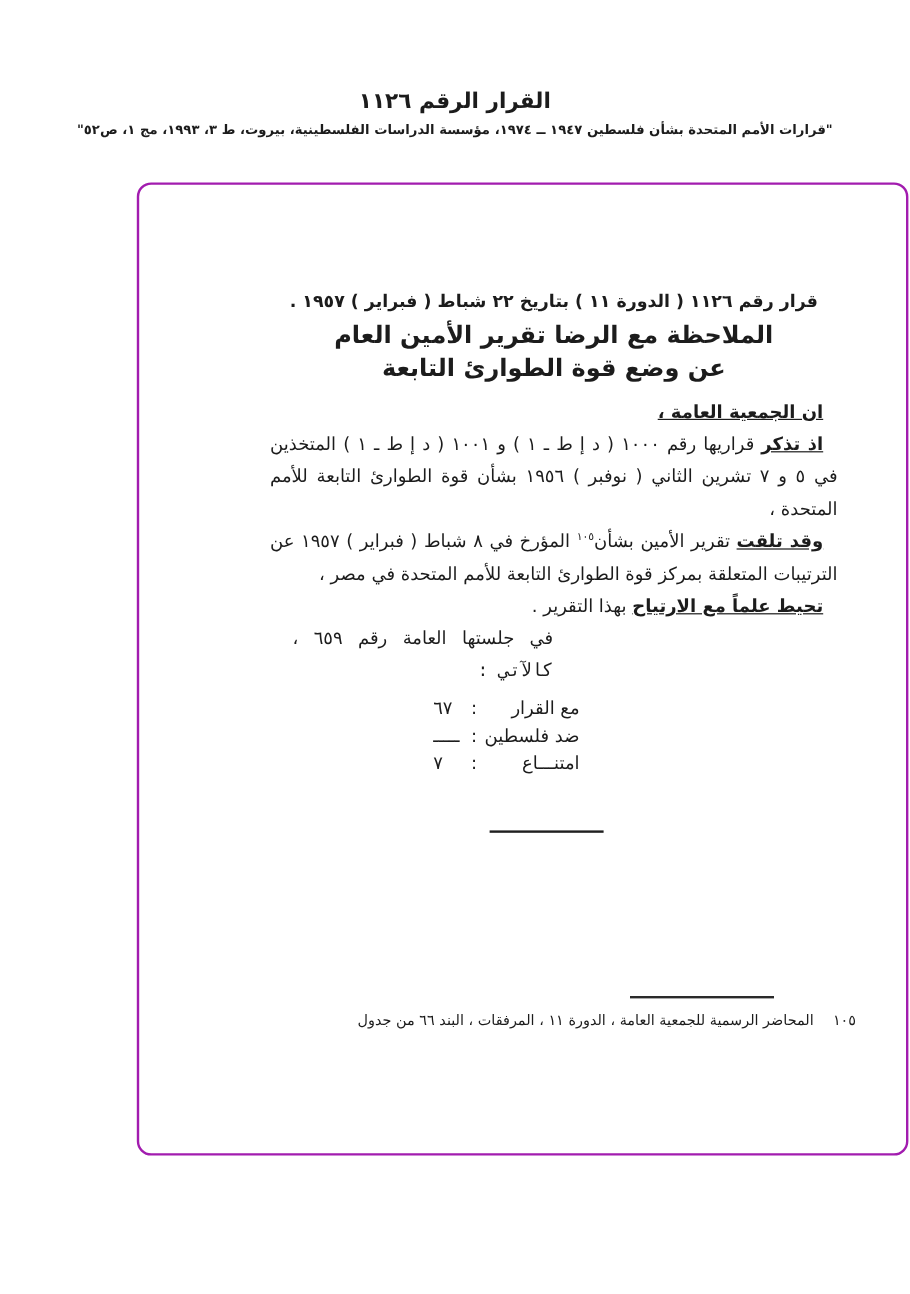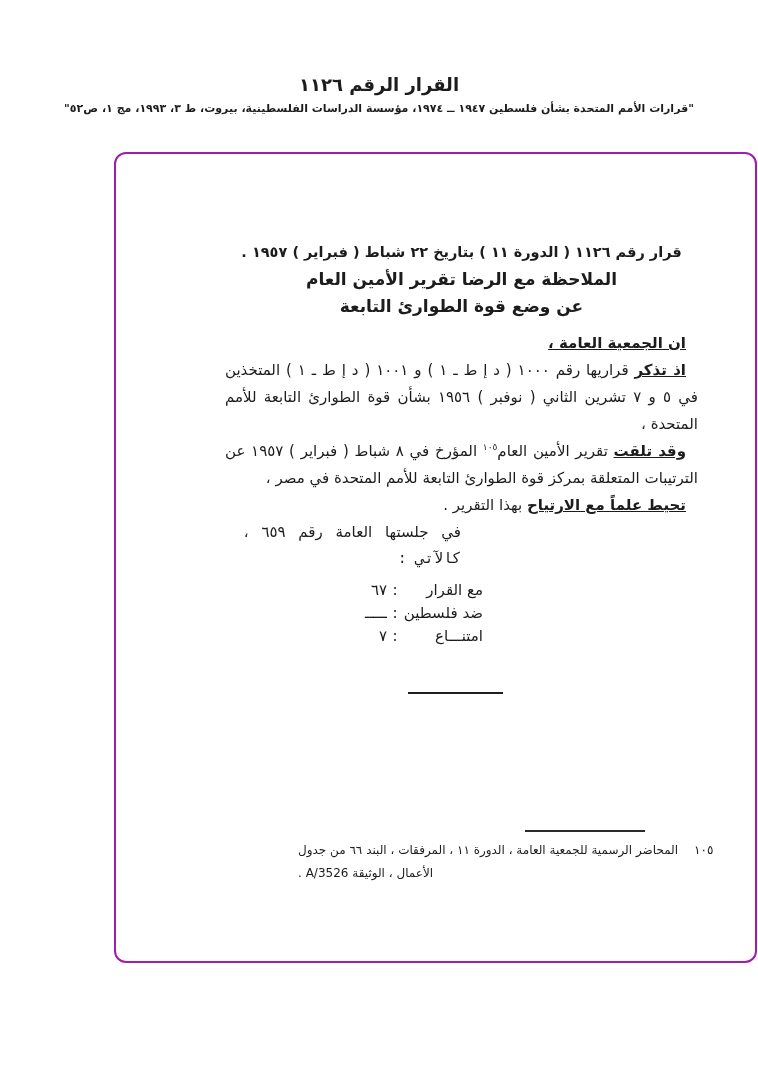--- a/index.html
+++ b/index.html
@@ -31,37 +31,37 @@
     background: #ffffff;
     margin-left: 44px;
   }
   .content {
     position: absolute; top: 85px; right: 57px; left: 109px;
     direction: rtl;
     font-size: 15px; line-height: 27px;
     text-align: right;
   }
   .res-line { text-align: center; font-weight: 700; font-size: 14.5px; white-space: nowrap; }
-  .h2 { text-align: center; font-weight: 700; font-size: 17px; }
+  .h2 { text-align: center; font-weight: 700; font-size: 20px; }
   .para { margin: 0; text-align: justify; text-indent: 0; }
   .para.first { margin-top: 10px; }
   .para .lead { font-weight: 700; text-decoration: underline; }
   .para .indent { display:inline-block; width: 12px; }
   sup.footref { font-size: 9px; line-height: 0; vertical-align: 6px; }
   .closing-line1 { margin-right: 255px; white-space: nowrap; }
   .closing-line2 { margin-right: 237px; white-space: nowrap; word-spacing: 8px; }
   .closing-line3 { margin-right: 237px; white-space: nowrap; font-family: Liberation Mono, monospace; }
   .vote-block { margin-top: 6px; }
   .vote-row {
     display: flex; margin-right: 215px; width: 122px;
     line-height: 23px; align-items: baseline;
   }
   .vote-label { flex: 0 0 80px; text-align: right; white-space: nowrap; }
   .vote-colon { flex: 0 0 16px; text-align: center; }
-  .vote-value { flex: 1; text-align: right; white-space: nowrap; }
+  .vote-value { flex: 1; text-align: left; white-space: nowrap; }
   .mid-divider {
     height: 2px; width: 95px; background: #1f1f1f;
     margin: 44px 195px 0 0;
   }
   .footnote-sep {
     position: absolute; left: 409px; top: 676px;
     width: 120px; height: 2px; background: #2a2a2a;
   }
   .footnote {
     position: absolute; top: 685px; right: 17px; width: 440px;
@@ -83,21 +83,21 @@
 
     <div class="content">
       <div class="res-line">قرار رقم ١١٢٦ ( الدورة ١١ ) بتاريخ ٢٢ شباط ( فبراير ) ١٩٥٧ .</div>
       <div class="h2">الملاحظة مع الرضا تقرير الأمين العام</div>
       <div class="h2">عن وضع قوة الطوارئ التابعة</div>
 
       <p class="para first"><span class="indent"></span><span class="lead">ان الجمعية العامة ،</span></p>
 
       <p class="para"><span class="indent"></span><span class="lead">اذ تذكر</span><span> قراريها رقم ١٠٠٠ ( د إ ط ـ ١ ) و ١٠٠١ ( د إ ط ـ ١ ) المتخذين في ٥ و ٧ تشرين الثاني ( نوفبر ) ١٩٥٦ بشأن قوة الطوارئ التابعة للأمم المتحدة ،</span></p>
 
-      <p class="para"><span class="indent"></span><span class="lead">وقد تلقت</span><span> تقرير الأمين العام</span><sup class="footref">١٠٥</sup><span> المؤرخ في ٨ شباط ( فبراير ) ١٩٥٧ عن الترتيبات المتعلقة بمركز قوة الطوارئ التابعة للأمم المتحدة في مصر ،</span></p>
+      <p class="para"><span class="indent"></span><span class="lead">وقد تلقت</span><span> تقرير الأمين بشأن</span><sup class="footref">١٠٥</sup><span> المؤرخ في ٨ شباط ( فبراير ) ١٩٥٧ عن الترتيبات المتعلقة بمركز قوة الطوارئ التابعة للأمم المتحدة في مصر ،</span></p>
 
       <p class="para"><span class="indent"></span><span class="lead">تحيط علماً مع الارتياح</span><span> بهذا التقرير .</span></p>
 
       <div class="closing-line2">في جلستها العامة رقم ٦٥٩ ،</div>
       <div class="closing-line3">كالآتي :</div>
 
       <div class="vote-block">
         <div class="vote-row">
           <span class="vote-label">مع القرار</span>
           <span class="vote-colon">:</span>
@@ -115,17 +115,16 @@
         </div>
       </div>
 
       <div class="mid-divider"></div>
     </div>
 
     <div class="footnote-sep"></div>
 
     <div class="footnote">
       <span class="fn-marker">١٠٥</span><span>المحاضر الرسمية للجمعية العامة ، الدورة ١١ ، المرفقات ، البند ٦٦ من جدول</span>
-      <span class="fn-line2">الأعمال ، الوثيقة A/3526 .</span>
     </div>
 
   </div>
 </div>
 
 </body></html>

